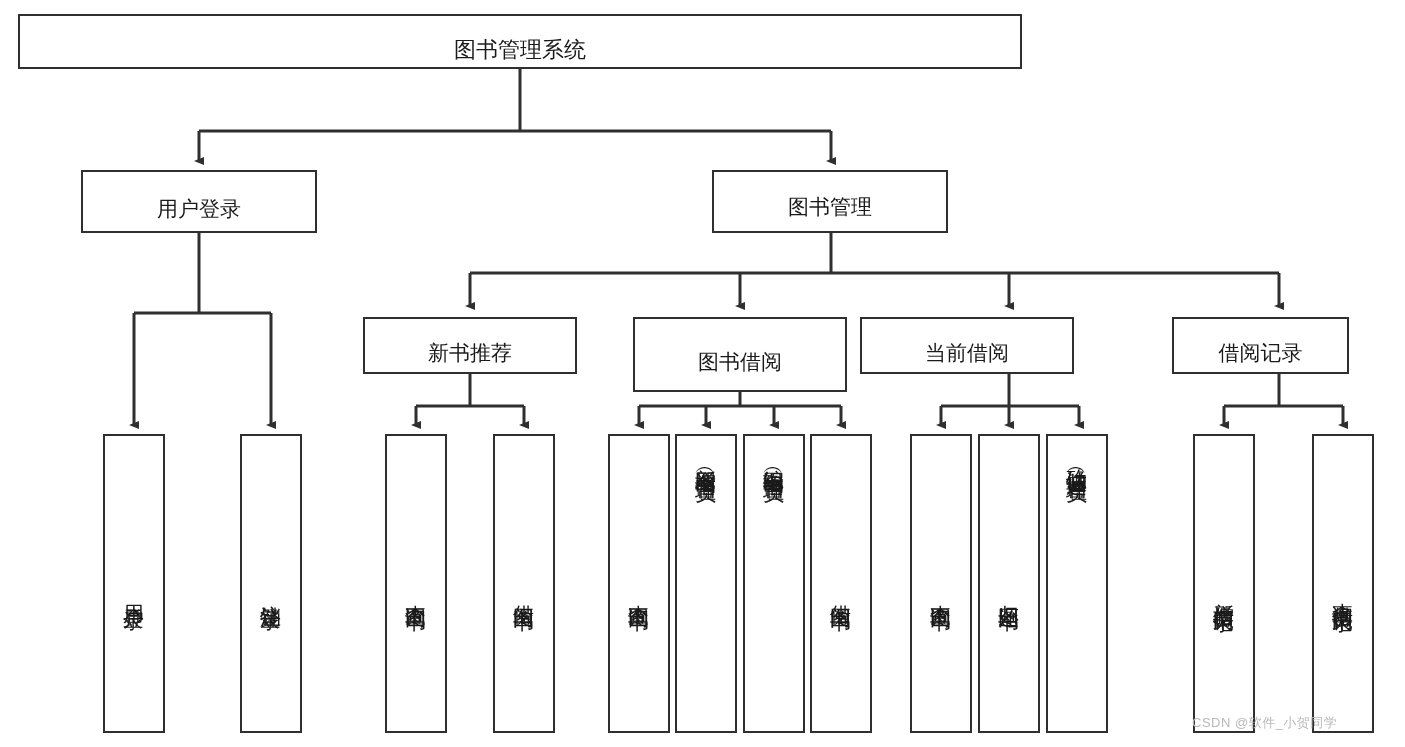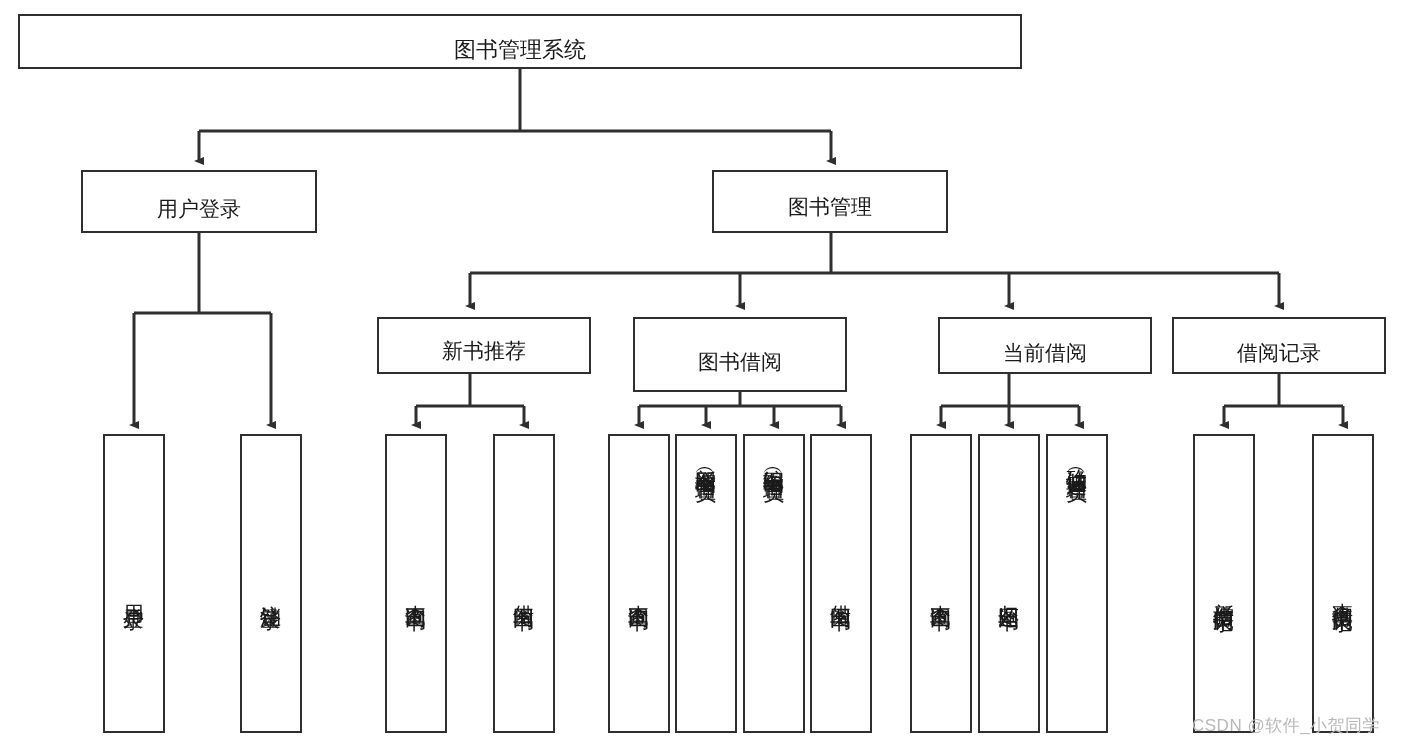--- a/index.html
+++ b/index.html
@@ -60,21 +60,21 @@
     line-height: 1;
     white-space: nowrap;
   }
   .node.vert.center {
     align-items: center;
   }
   .watermark {
     position: absolute;
     left: 1192px;
     top: 714px;
-    font-size: 17px;
+    font-size: 13px;
     color: #b9b9b9;
     white-space: nowrap;
     letter-spacing: 0.5px;
   }
 </style>
 </head>
 <body>
 
 <div id="canvas">
 
@@ -132,30 +132,30 @@
     <span class="label">图书管理系统</span>
   </div>
 
   <div class="node horiz" style="left:81px; top:170px; width:236px; height:63px;">
     <span class="label">用户登录</span>
   </div>
   <div class="node horiz" style="left:712px; top:170px; width:236px; height:63px;font-family:Liberation Mono, monospace;">
     <span class="label">图书管理</span>
   </div>
 
-  <div class="node horiz" style="left:377px; top:317px; width:214px; height:57px;font-family:Liberation Mono, monospace;">
+  <div class="node horiz" style="left:363px; top:317px; width:214px; height:57px;">
     <span class="label">新书推荐</span>
   </div>
   <div class="node horiz" style="left:633px; top:317px; width:214px; height:75px;">
     <span class="label">图书借阅</span>
   </div>
-  <div class="node horiz" style="left:938px; top:317px; width:214px; height:57px;">
+  <div class="node horiz" style="left:860px; top:317px; width:214px; height:57px;">
     <span class="label">当前借阅</span>
   </div>
-  <div class="node horiz" style="left:1172px; top:317px; width:214px; height:57px;">
+  <div class="node horiz" style="left:1172px; top:317px; width:177px; height:57px;">
     <span class="label">借阅记录</span>
   </div>
 
   <div class="node vert center" style="left:103px; top:434px; width:62px; height:299px;">
     <span class="label">用户登录</span>
   </div>
   <div class="node vert center" style="left:240px; top:434px; width:62px; height:299px;">
     <span class="label">注销登录</span>
   </div>
 

